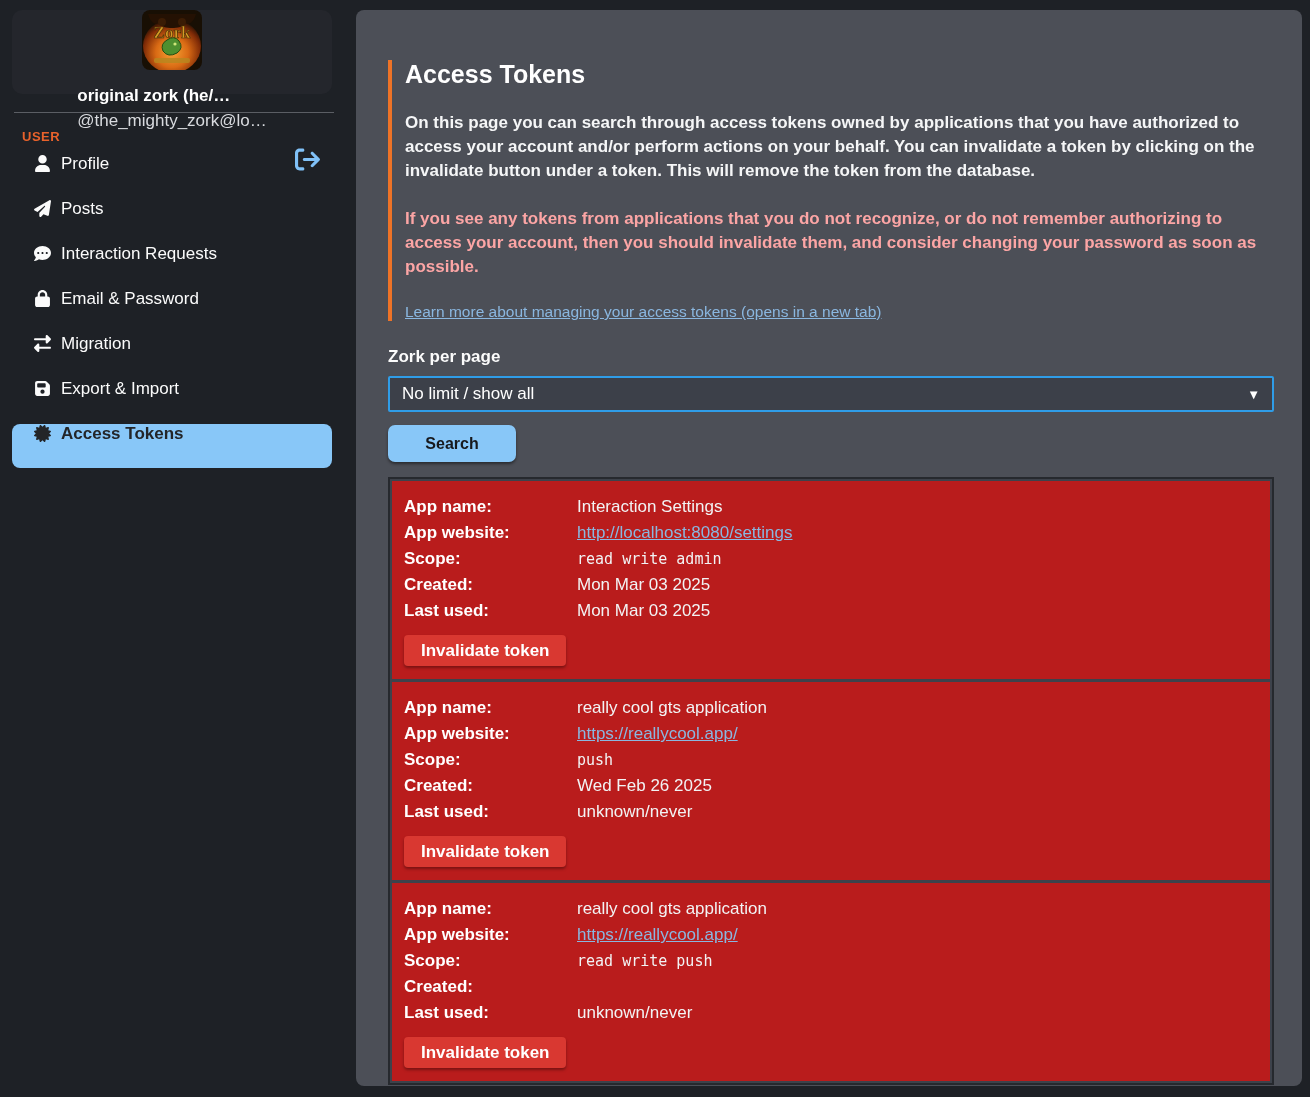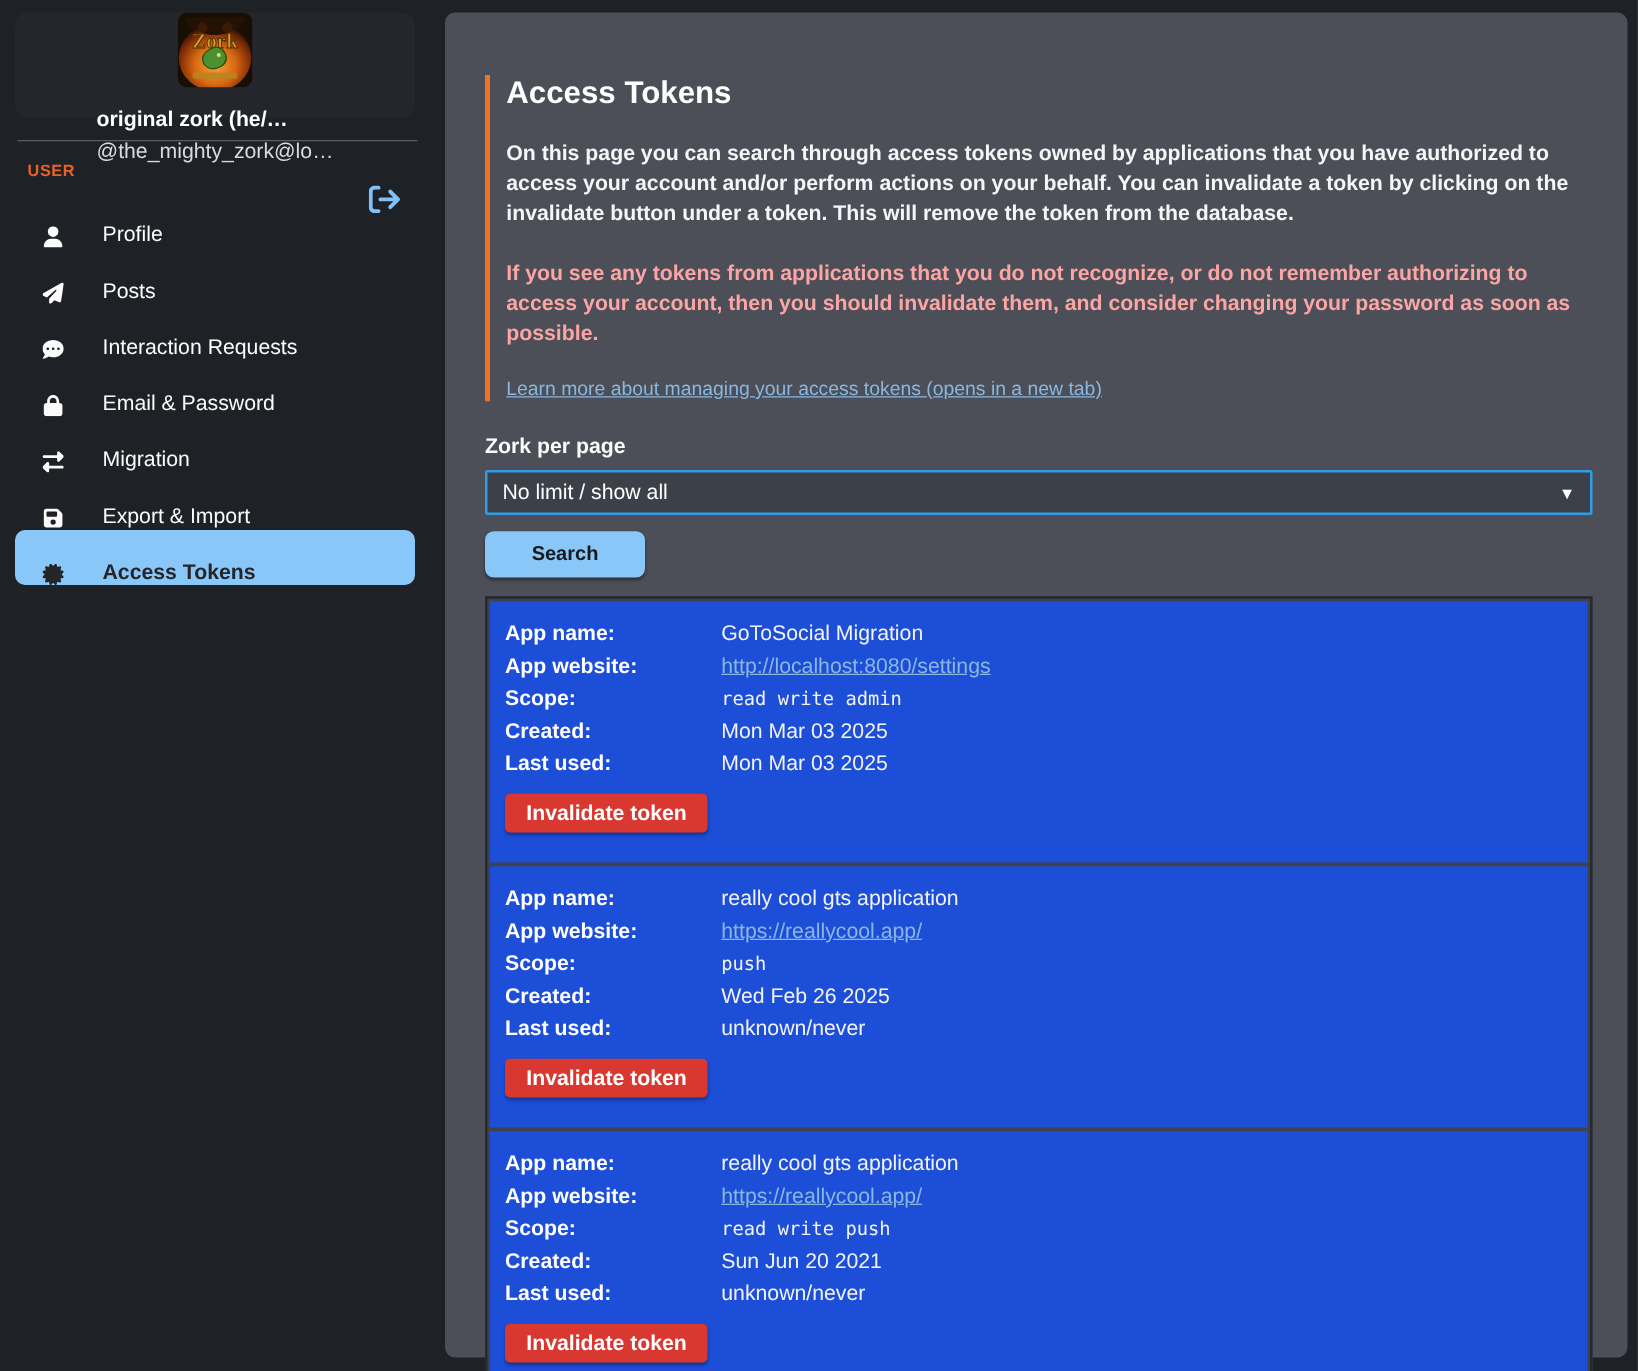--- a/index.html
+++ b/index.html
@@ -20,21 +20,21 @@
   }
   .avatar{width:60px;height:60px;border-radius:8px;overflow:hidden;flex:none;}
   .profile-text{min-width:0;flex:1;}
   .display-name{font-weight:bold;font-size:17px;white-space:nowrap;overflow:hidden;color:#ffffff;}
   .handle{font-size:17px;color:#d9dbdf;margin-top:5px;white-space:nowrap;overflow:hidden;}
   .logout-btn{margin-left:auto;background:none;border:none;padding:0;cursor:pointer;color:#80c1f7;flex:none;}
   .logout-btn svg{width:25px;height:25px;display:block;}
   .side-divider{border:none;border-top:1px solid #5b5e64;margin:18px 4px 10px 2px;}
   .nav-category{color:#e9622b;font-weight:bold;font-size:13px;letter-spacing:.04em;padding:6px 10px 10px;}
   .nav-item{
-    display:flex;align-items:flex-end;gap:31px;height:44px;
+    display:flex;align-items:flex-start;gap:10px;height:44px;
     padding:0 10px 0 21px;margin-bottom:1px;
     font-size:17px;color:#fbfbfb;text-decoration:none;border-radius:8px;cursor:pointer;
     width:320px;box-sizing:border-box;
   }
   .nav-item .nav-icon{width:18px;height:18px;flex:none;display:flex;align-items:center;justify-content:center;}
   .nav-item svg{width:17px;height:17px;fill:currentColor;display:block;}
   .nav-item.active{background:#88c7f8;color:#232528;font-weight:bold;}
 
   
   .panel{
@@ -60,21 +60,21 @@
   .btn-blue{
     background:#88c7f8;color:#17191d;font-weight:bold;border:none;cursor:pointer;
     font-family:inherit;border-radius:7px;box-shadow:0 2px 3px rgba(0,0,0,.45);
   }
   .search-btn{margin-top:13px;width:128px;height:37px;font-size:16px;}
 
   .token-list{
     margin-top:15px;width:886px;box-sizing:border-box;
     border:2px solid #26292e;background:#3d424b;padding:2px;
   }
-  .token{background:#1d4ed8;padding:13px 12px 24px;}
+  .token{background:#b91c1c;padding:13px 12px 13px;}
   .token + .token{margin-top:3px;}
   .token-row{display:grid;grid-template-columns:173px auto;line-height:26px;font-size:17px;}
   .token-row .lbl{font-weight:bold;color:#ffffff;}
   .token-row .val{color:#f2f3f4;}
   .token-row .val.mono{font-family:"DejaVu Sans Mono","Liberation Mono",monospace;font-size:15px;}
   .invalidate-btn{
     margin-top:11px;height:31px;padding:0 17px;
     background:#d93831;color:#ffffff;font-weight:bold;font-size:17px;
     border:none;border-radius:4px;cursor:pointer;font-family:inherit;
     box-shadow:0 2px 3px rgba(0,0,0,.35);
@@ -207,21 +207,21 @@
       <span>No limit / show all</span>
       <span class="arrow">▼</span>
     </div>
     <button class="btn-blue search-btn">Search</button>
 
     <div class="token-list">
 
       <article class="token">
         <div class="token-row">
             <span class="lbl">App name:</span>
-            <span class="val">GoToSocial Migration</span>
+            <span class="val">Interaction Settings</span>
           </div>
         <div class="token-row">
             <span class="lbl">App website:</span>
             <span class="val"><a class="link">http://localhost:8080/settings</a></span>
           </div>
         <div class="token-row">
             <span class="lbl">Scope:</span>
             <span class="val mono">read write admin</span>
           </div>
         <div class="token-row">
@@ -267,21 +267,20 @@
         <div class="token-row">
             <span class="lbl">App website:</span>
             <span class="val"><a class="link">https://reallycool.app/</a></span>
           </div>
         <div class="token-row">
             <span class="lbl">Scope:</span>
             <span class="val mono">read write push</span>
           </div>
         <div class="token-row">
             <span class="lbl">Created:</span>
-            <span class="val">Sun Jun 20 2021</span>
           </div>
         <div class="token-row">
             <span class="lbl">Last used:</span>
             <span class="val">unknown/never</span>
           </div>
         <button class="invalidate-btn">Invalidate token</button>
       </article>
 
     </div>
 

